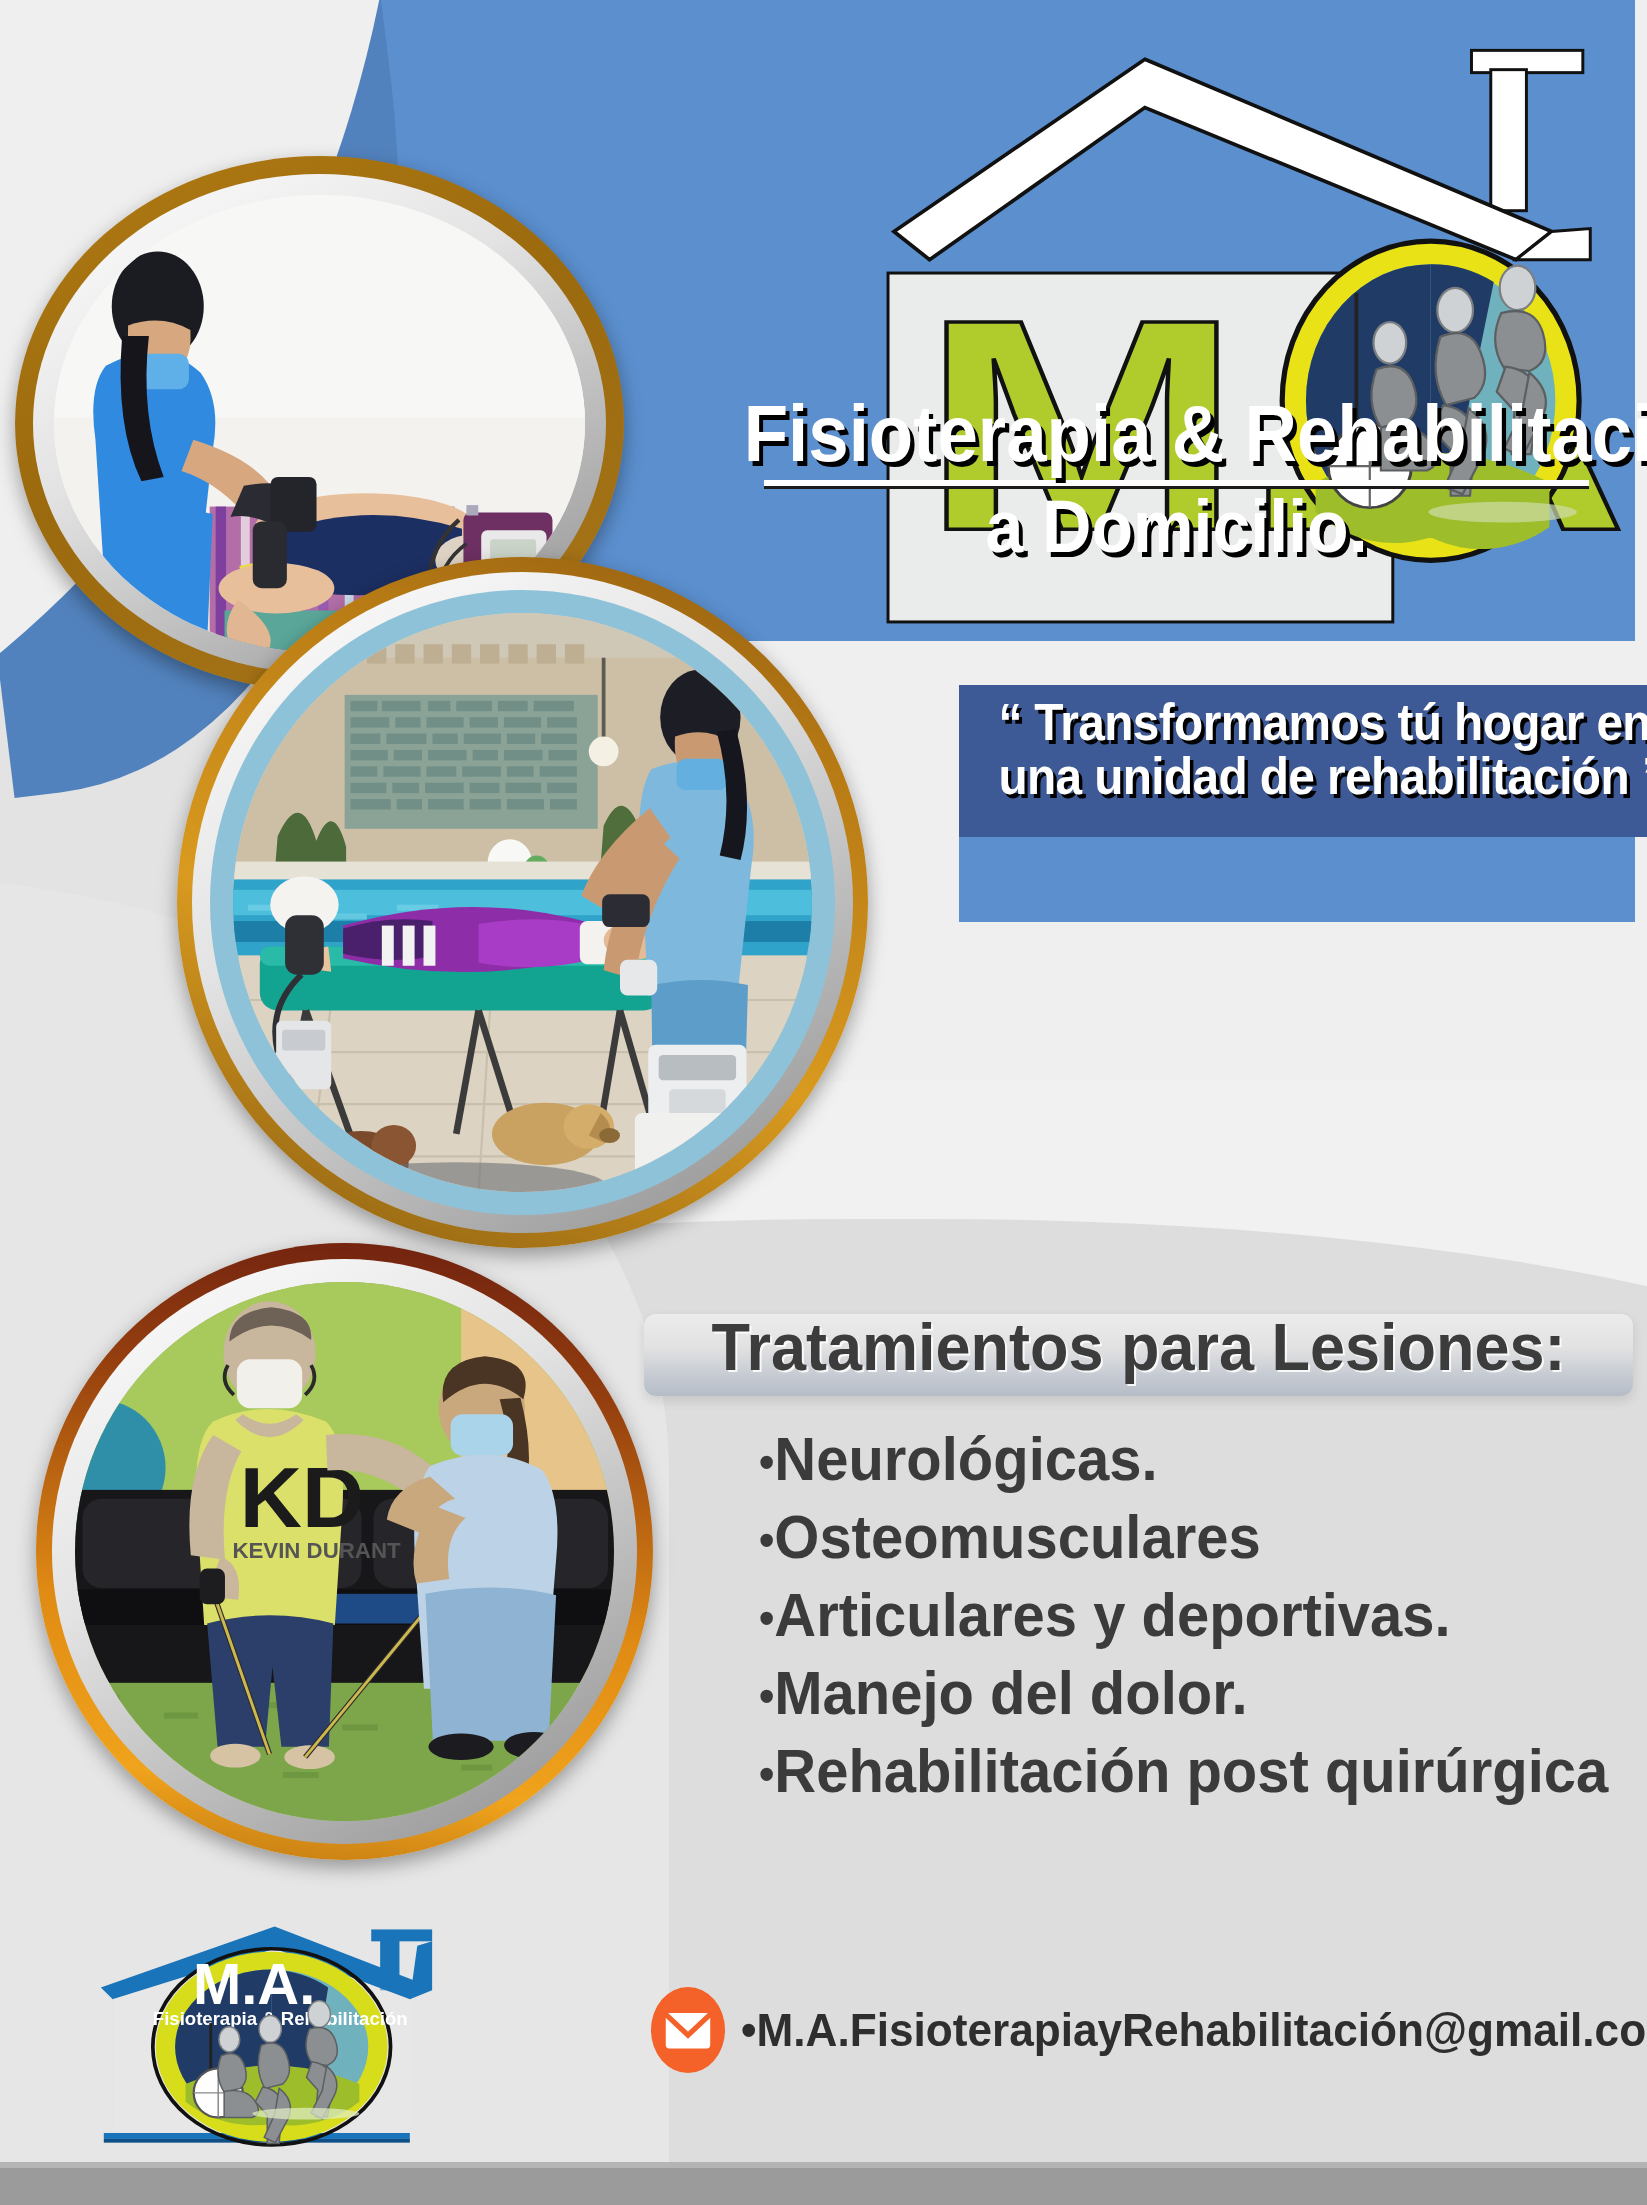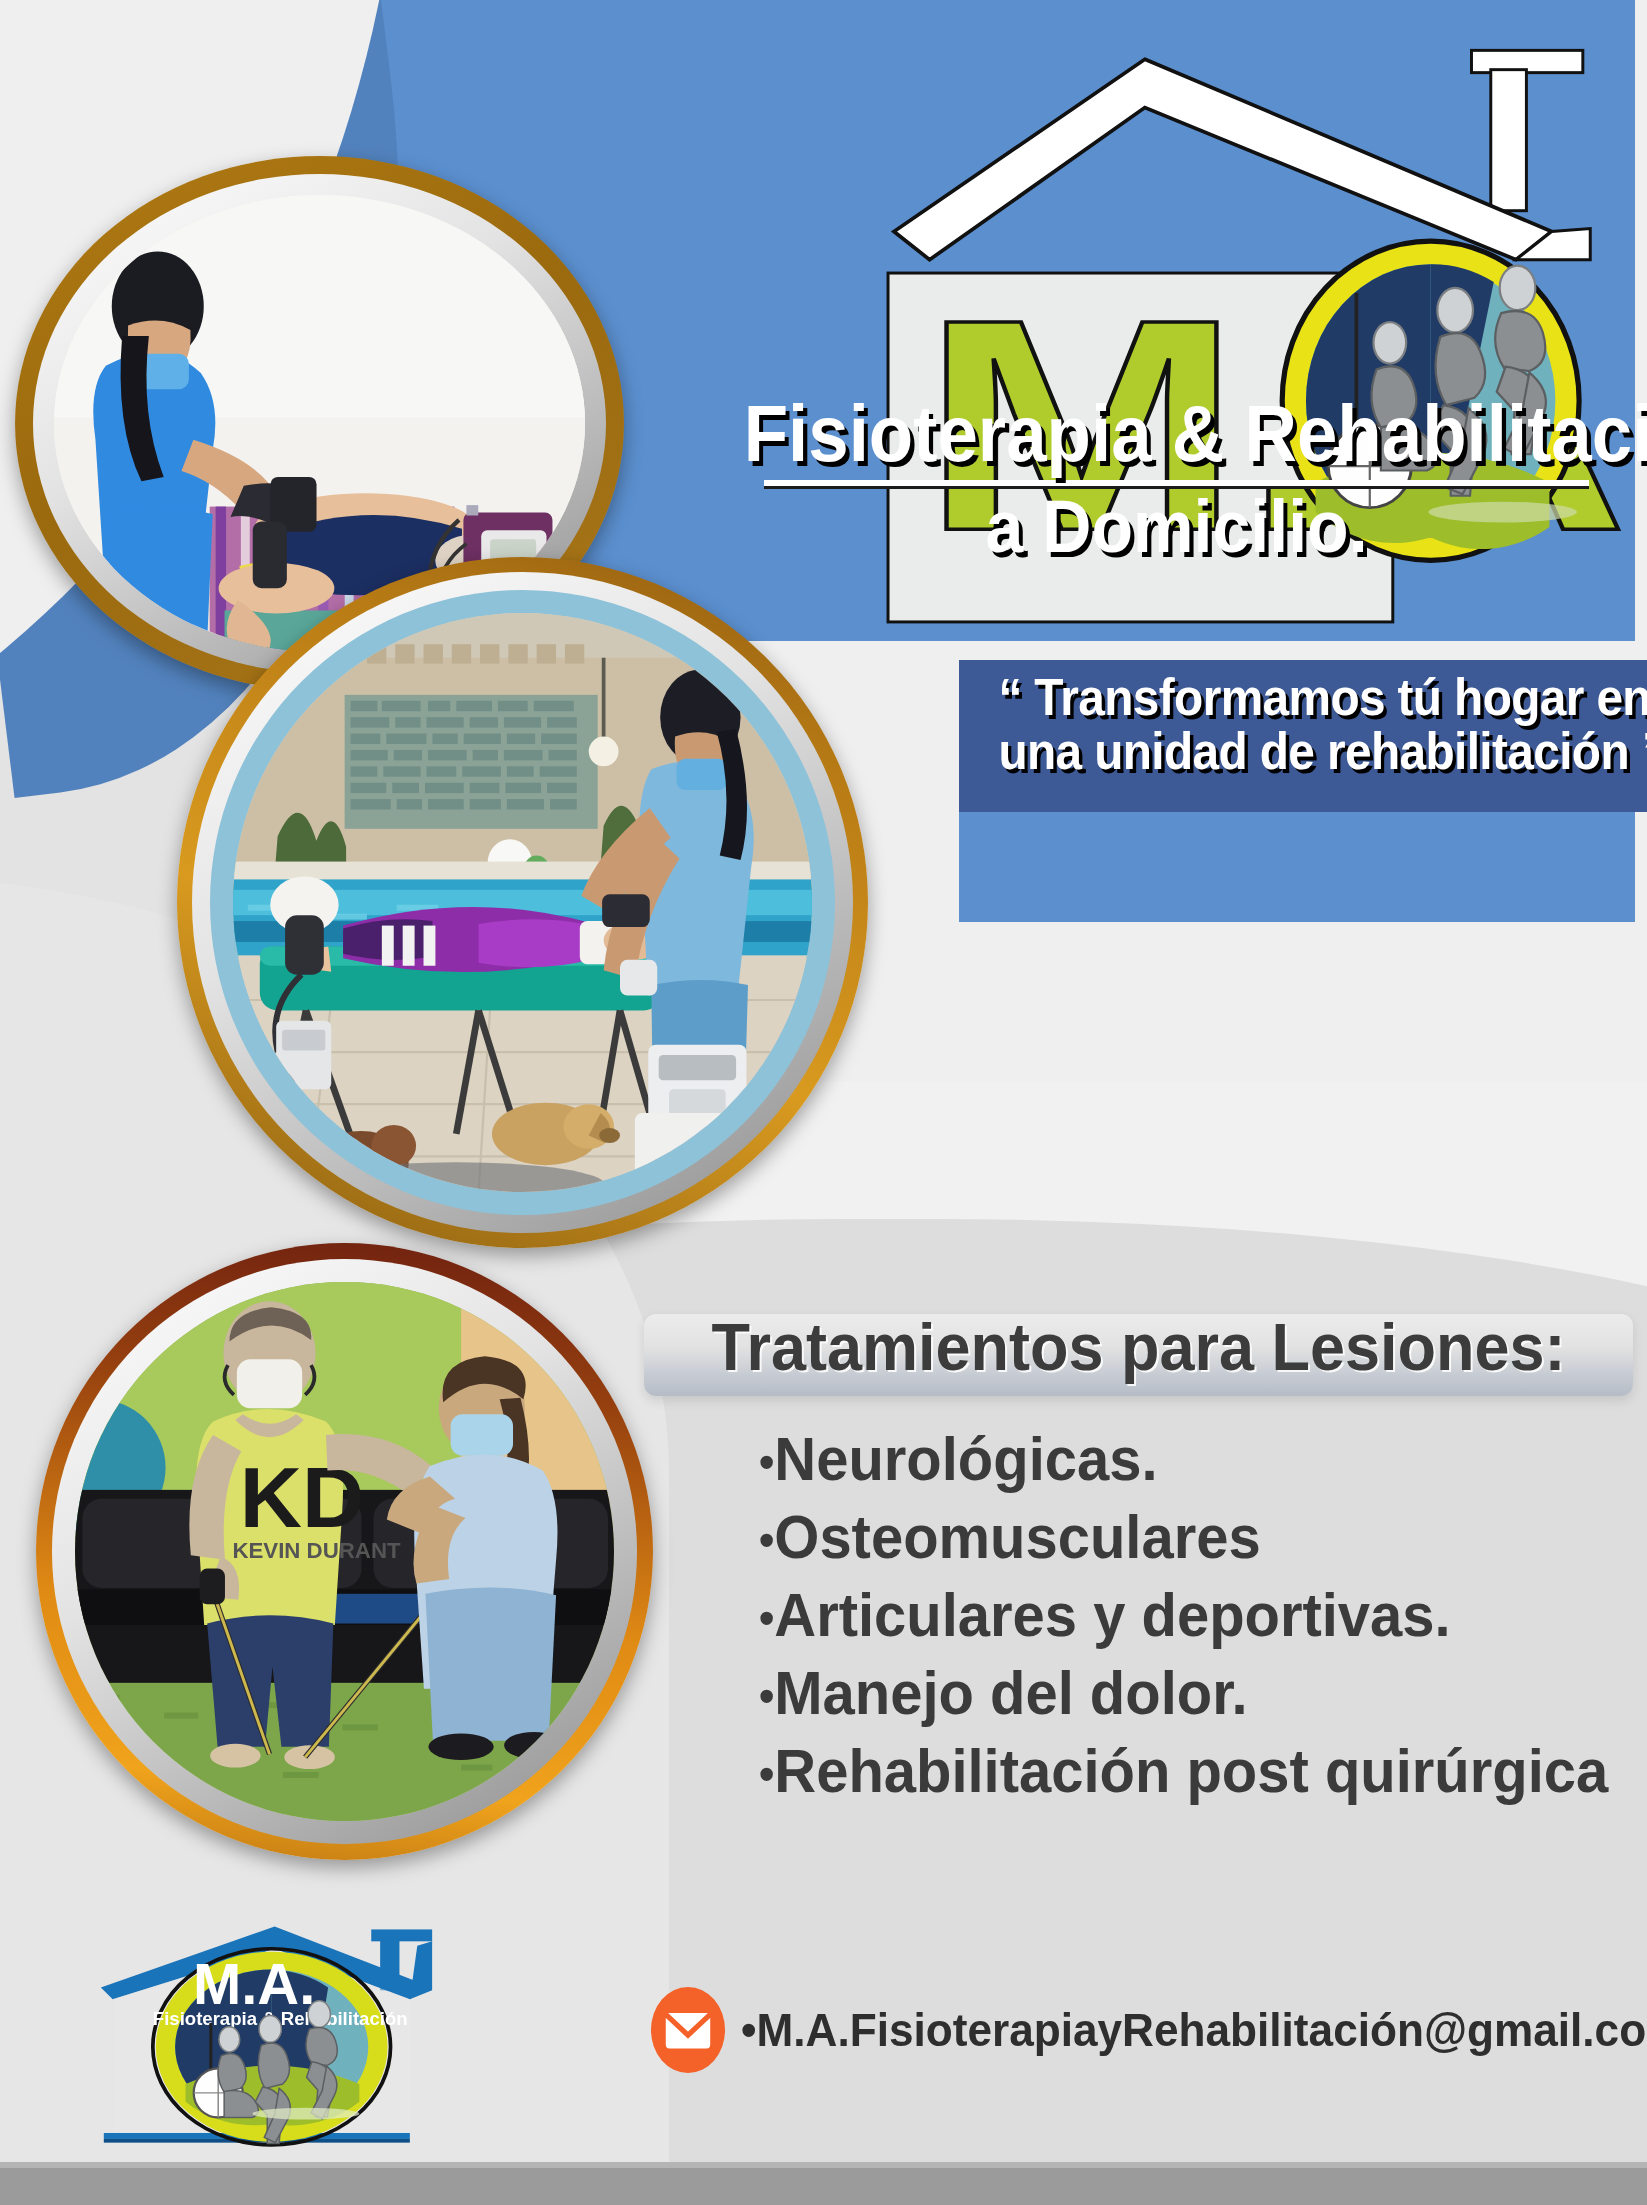--- a/index.html
+++ b/index.html
@@ -59,21 +59,21 @@
     position:absolute;left:0;bottom:0;width:1647px;height:37px;
     background:#9b9b9b;
   }
   .bg-footer-bar2{
     position:absolute;left:0;bottom:37px;width:1647px;height:6px;
     background:#b4b4b4;
   }
 
   
   .quote-box{
-    position:absolute;left:959px;top:660px;width:688px;height:152px;
+    position:absolute;left:959px;top:685px;width:688px;height:152px;
     background:#3d5a96;
     box-sizing:border-box;
     padding:10.4px 13.4px 0 13.4px;
   }
   .quote-line{
     text-align:center;color:#ffffff;
     font-size:52px;font-weight:bold;line-height:1.04;
     font-family:"Liberation Sans Narrow","Liberation Sans",sans-serif;
     transform:scaleX(.92);
     text-shadow:3.7px 3.7px 0 #000;

